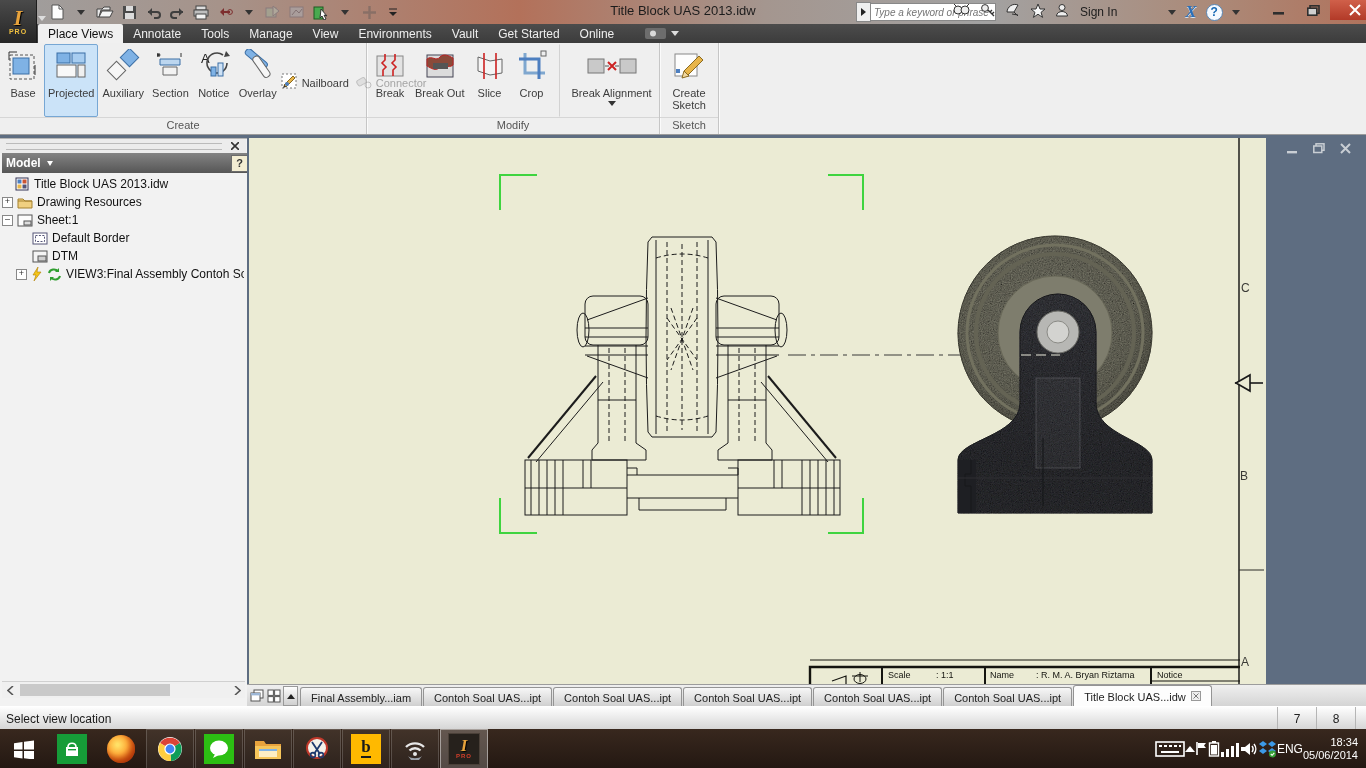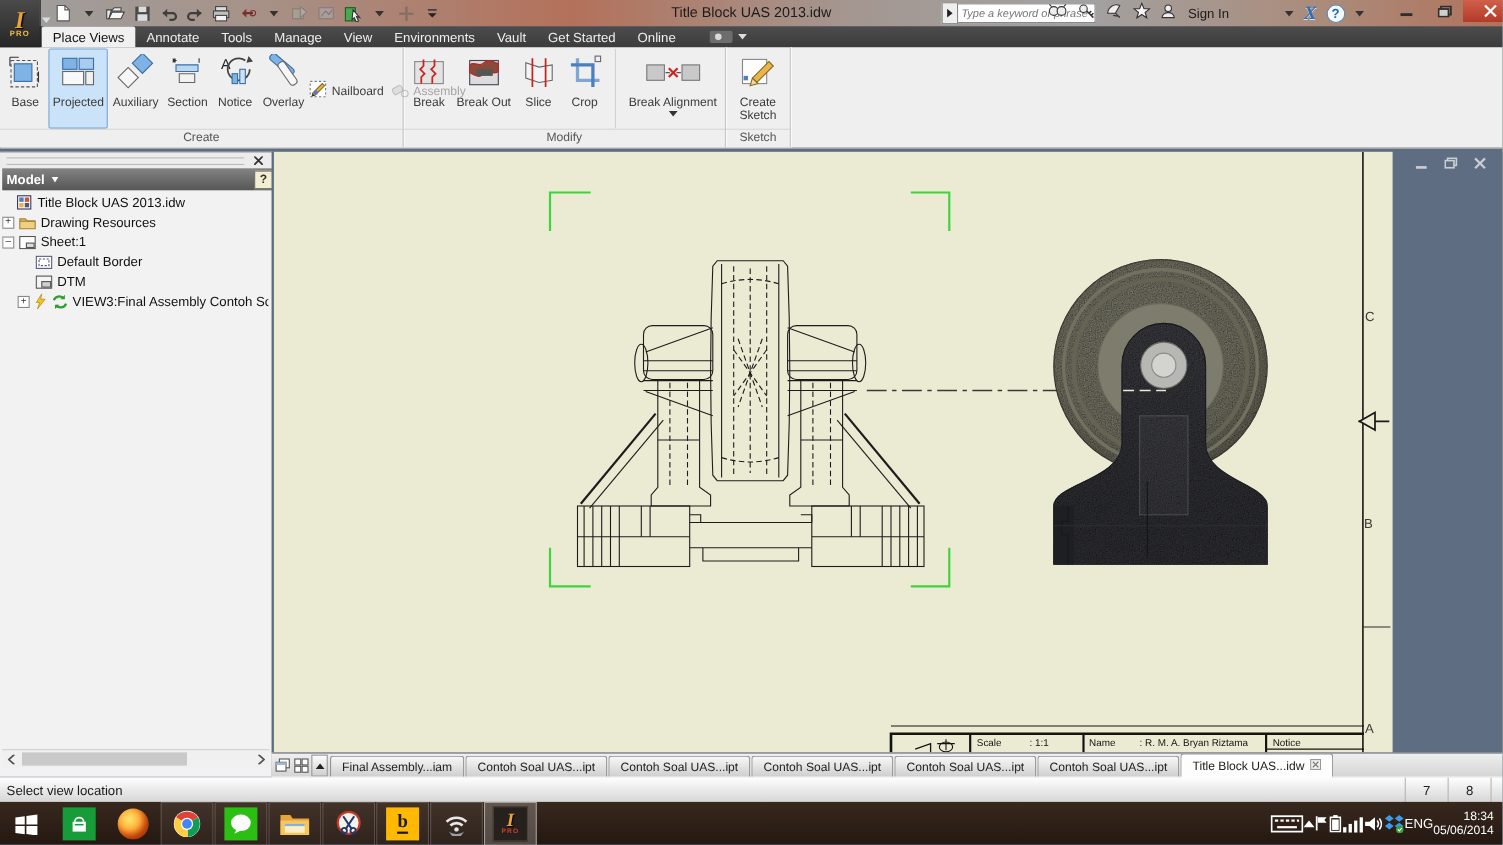--- a/index.html
+++ b/index.html
@@ -345,21 +345,21 @@
                 <path d="M3 12l-1 3 3-1z" fill="#333"></path>
                 <circle cx="6" cy="11" r="2" fill="#4d7fc0"></circle>
               </svg></span>
           <span>Nailboard</span>
         </div>
         <div class="sbtn disabled">
           <span><svg width="17" height="17" opacity="0.45">
                 <rect x="2" y="6" width="9" height="6" rx="2" transform="rotate(-30 6 9)" fill="#ccc" stroke="#888"></rect>
                 <circle cx="13" cy="12" r="3" fill="none" stroke="#888"></circle>
               </svg></span>
-          <span>Assembly</span>
+          <span>Connector</span>
         </div>
       </div>
     </div>
     <div class="rlabelrow">Create</div>
   </div>
 
 
   <div class="rgroup" style="width:292px;">
     <div class="rbtns">
       <div class="rbtn">

